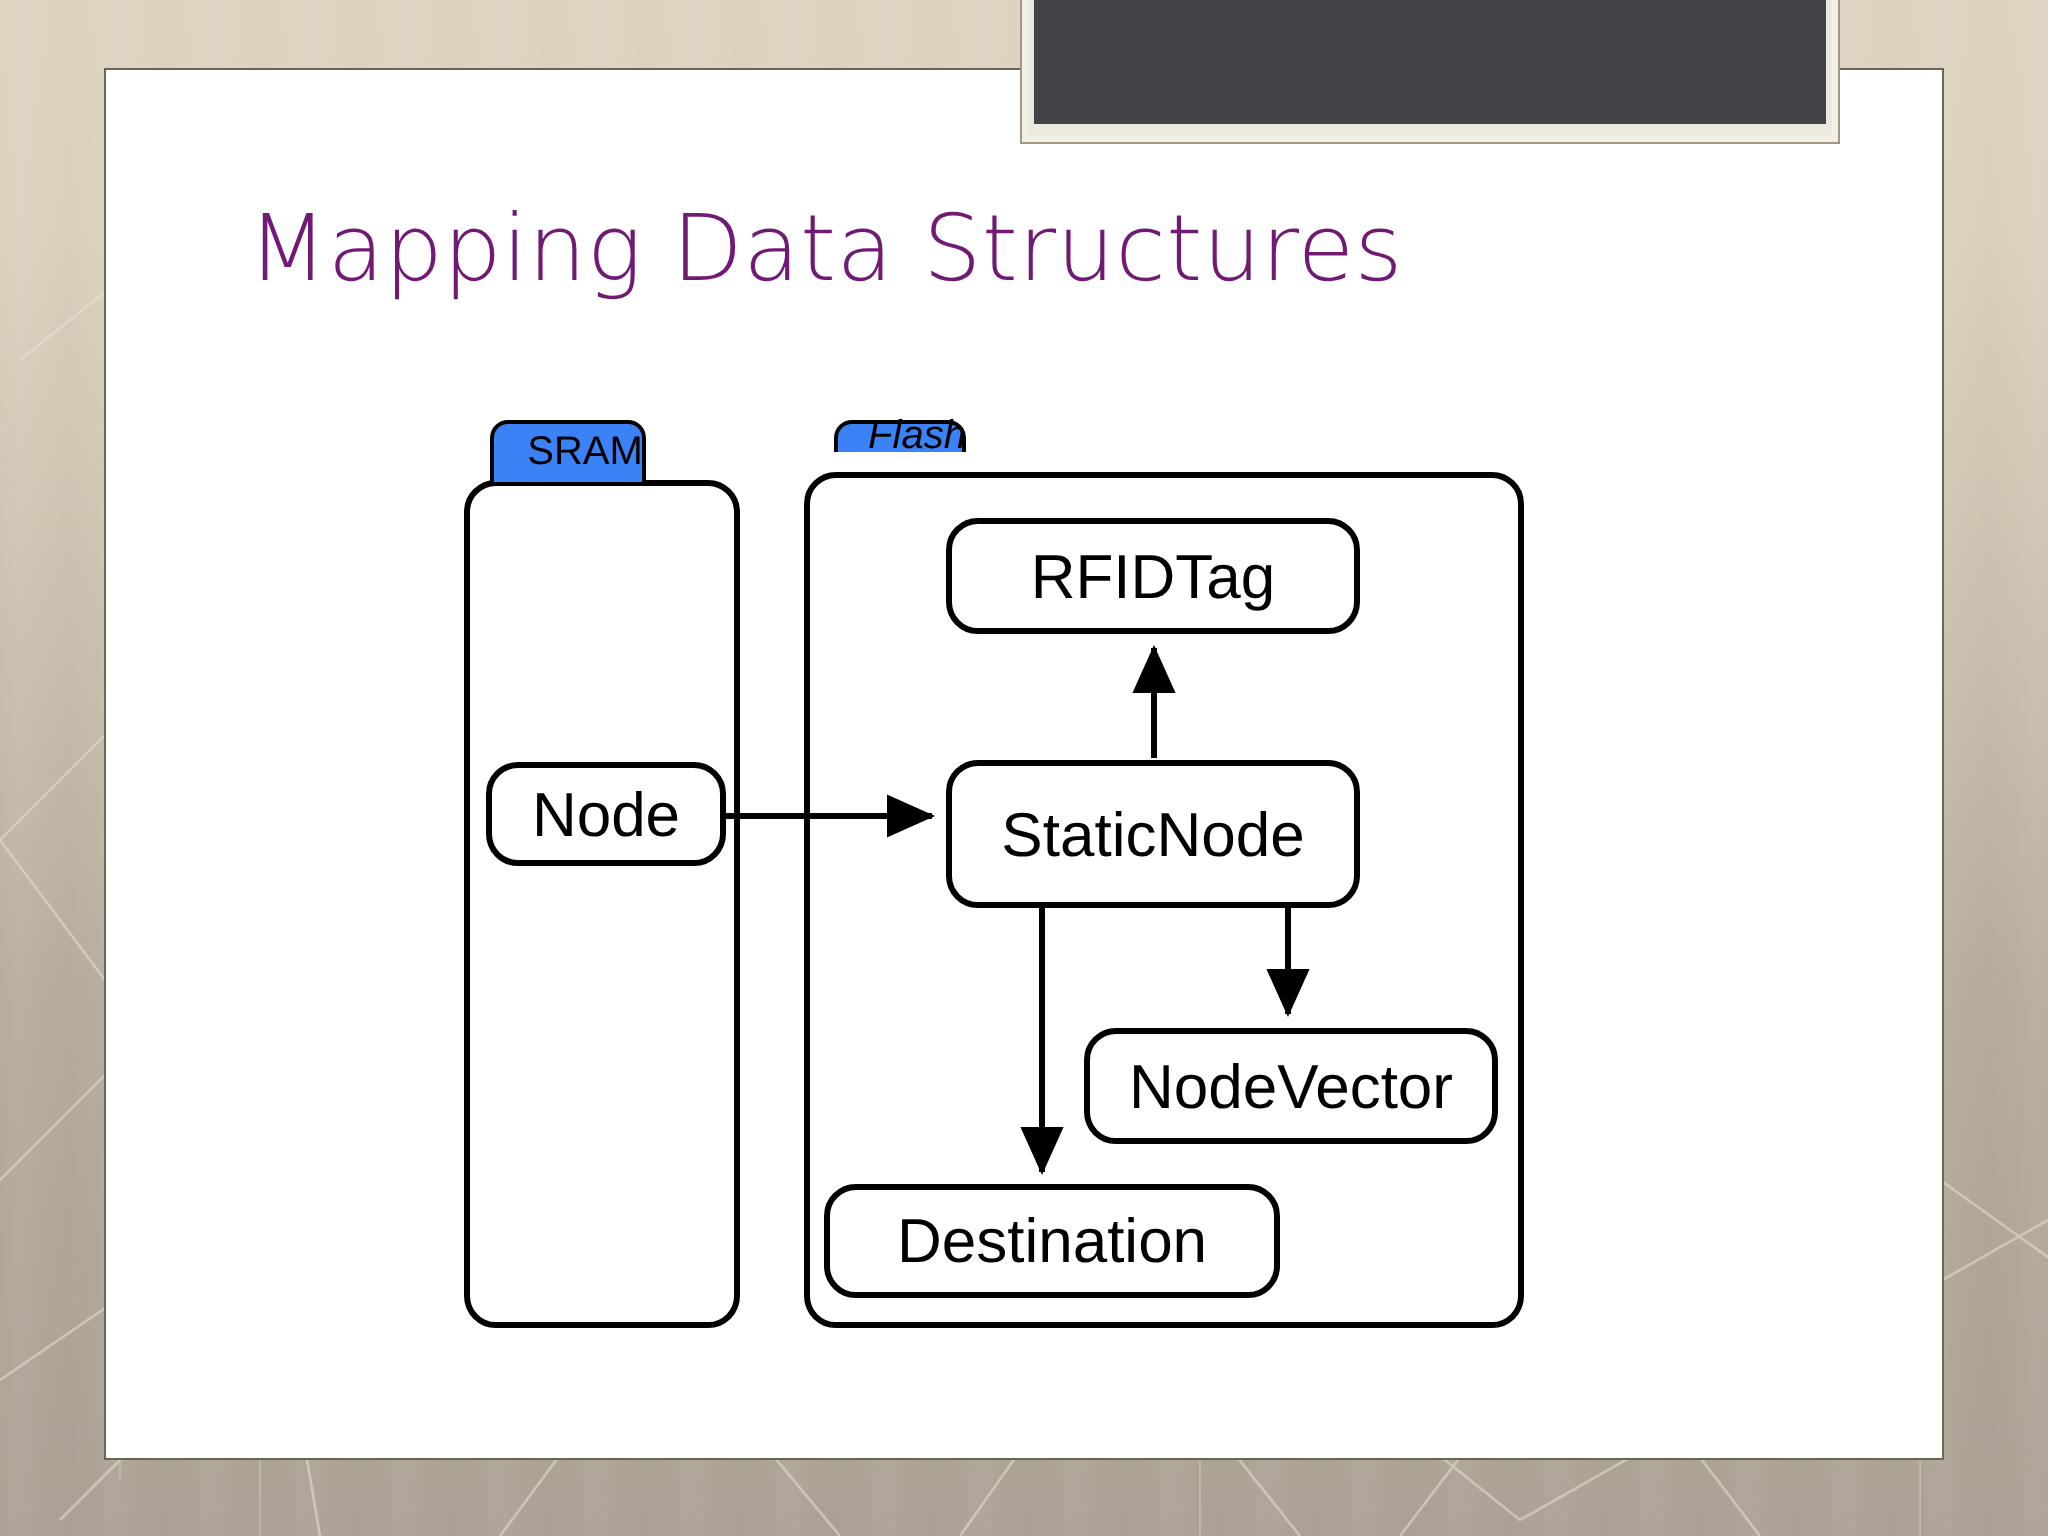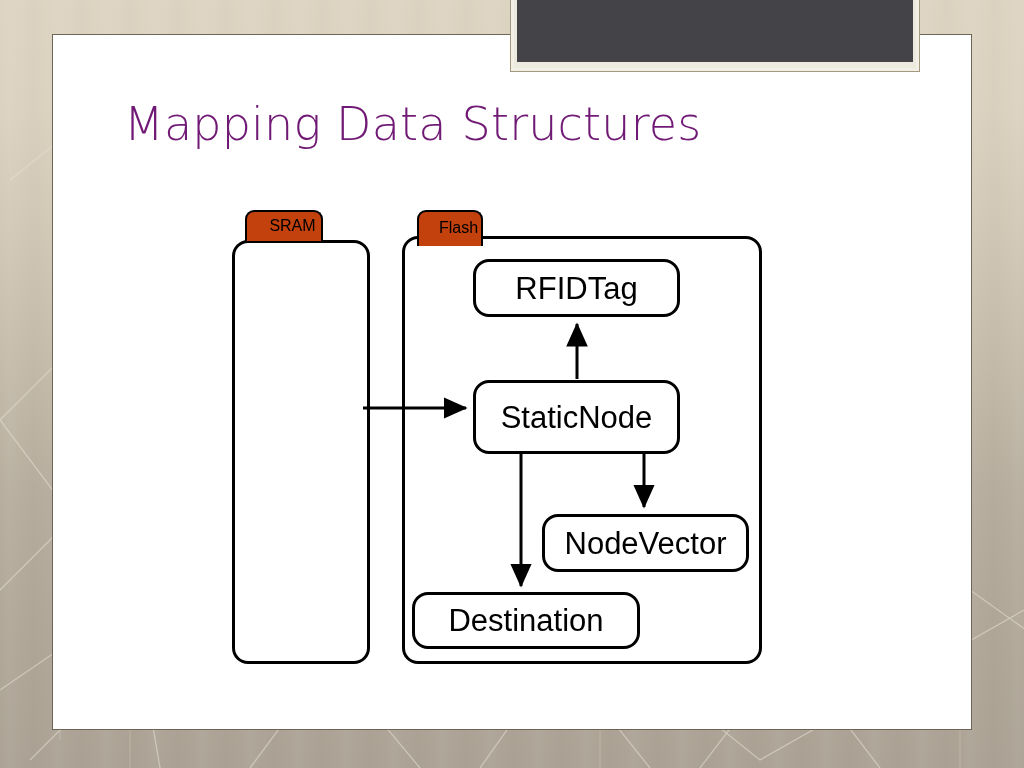--- a/index.html
+++ b/index.html
@@ -114,37 +114,37 @@
     background: #ffffff;
     border: 3px solid #000000;
     border-radius: 16px;
     box-sizing: border-box;
   }
   .container-sram { left: 232px; top: 240px; width: 138px; height: 424px; }
   .container-flash { left: 402px; top: 236px; width: 360px; height: 428px; }
 
   .tab {
     position: absolute;
-    background: #c2410c;
+    background: #3b82f6;
     border: 2px solid #000000;
     border-bottom: none;
     border-radius: 9px 9px 0 0;
     box-sizing: border-box;
     display: flex;
     align-items: center;
     justify-content: center;
     font-family: "Liberation Sans", sans-serif;
-    font-size: 16px;
+    font-size: 20px;
     color: #000;
     line-height: 1;
     padding-bottom: 2px;
     padding-left: 17px;
   }
   .tab-sram  { left: 245px; top: 210px; width: 78px;  height: 31px; }
-  .tab-flash { left: 417px; top: 210px; width: 66px;  height: 36px; }
+  .tab-flash { left: 417px; top: 210px; width: 66px;  height: 16px; font-style: italic; }
 
   .node-box {
     position: absolute;
     background: #ffffff;
     border: 3px solid #000000;
     border-radius: 16px;
     box-sizing: border-box;
     display: flex;
     align-items: center;
     justify-content: center;
@@ -225,19 +225,20 @@
     </svg>
 
     <div class="node-box box-rfidtag">RFIDTag</div>
 
     <div class="node-box box-staticnode">StaticNode</div>
 
     <div class="node-box box-nodevector">NodeVector</div>
 
     <div class="node-box box-destination">Destination</div>
 
+    <div class="node-box box-node">Node</div>
 
     <div class="tab tab-sram">SRAM</div>
 
     <div class="tab tab-flash">Flash</div>
 
   </div>
 </div>
 
 </body></html>

